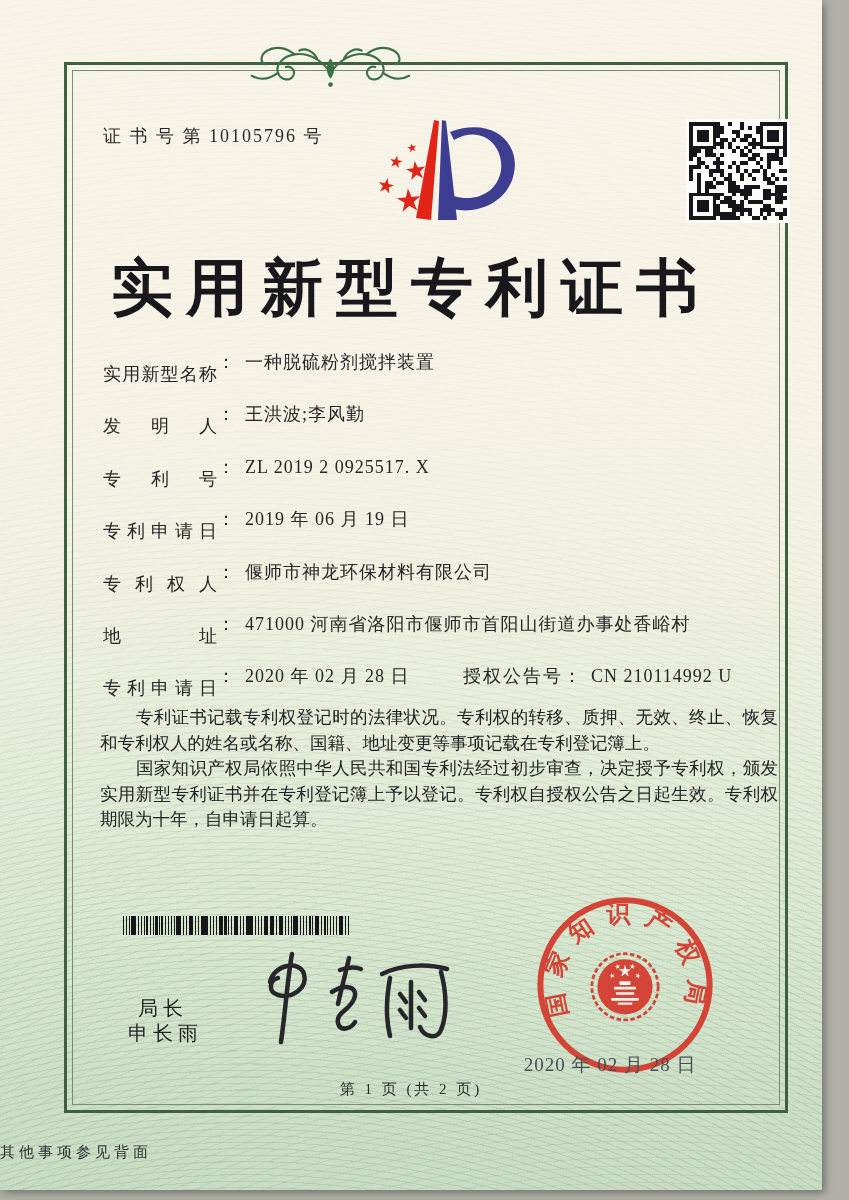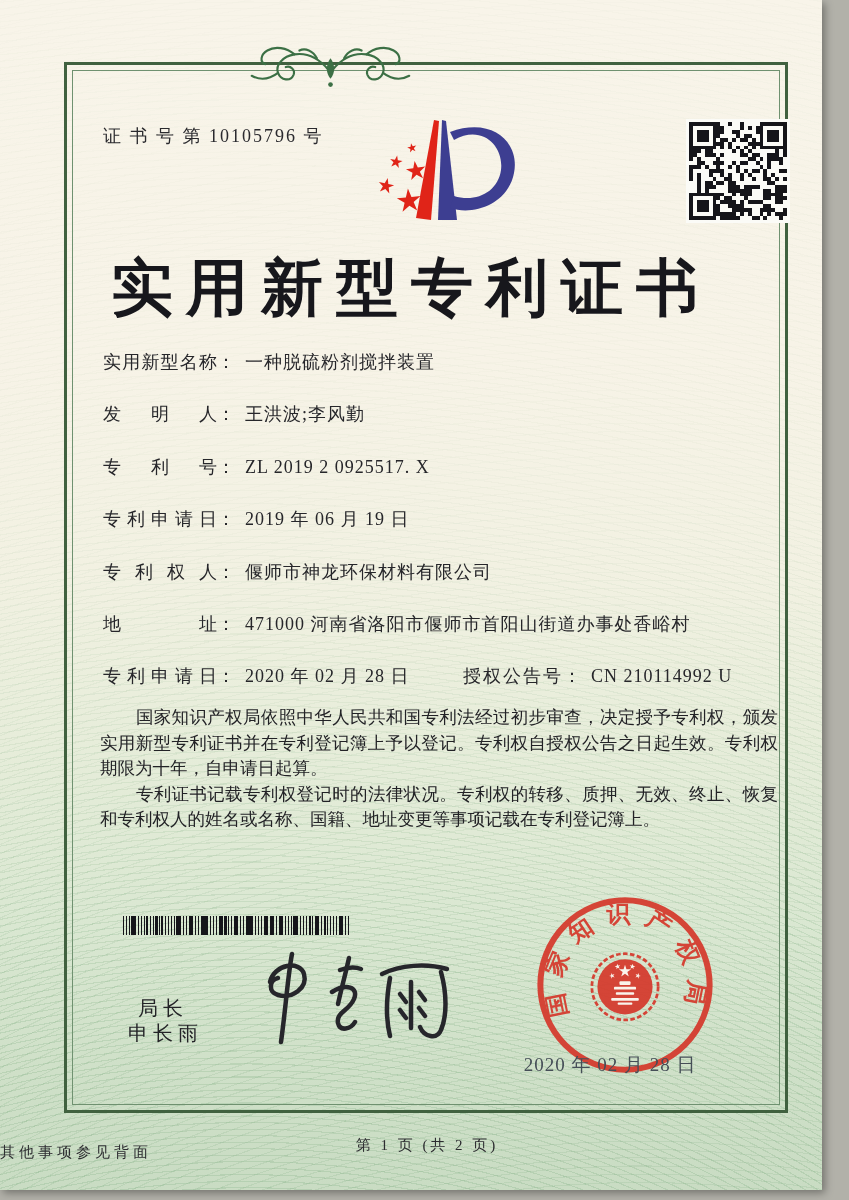--- a/index.html
+++ b/index.html
@@ -30,21 +30,21 @@
   .qr{position:absolute;left:686px;top:119px;width:104px;height:104px;background:#fbfbf7;padding:3px;box-sizing:border-box;}
   .qr svg{width:100%;height:100%;display:block;}
 
   .title{
     position:absolute;left:0;top:246px;width:822px;text-align:center;
     font-size:62px;font-weight:600;color:#17171c;letter-spacing:13px;
   }
 
   .fields{position:absolute;left:103px;top:350px;width:675px;color:#26262a;}
   .row{display:flex;align-items:flex-start;height:52.4px;font-size:18px;line-height:24px;}
-  .row .lbl{width:114px;text-align:justify;text-align-last:justify;flex:none;}
+  .row .lbl{width:114px;text-align:justify;text-align-last:justify;flex:none;margin-top:12px;}
   .row .colon{flex:none;margin-right:10px;}
   .row .val{letter-spacing:1px;}
   .row .val-fixed{width:218px;flex:none;letter-spacing:1px;}
   .row .lbl2{flex:none;letter-spacing:2px;}
 
   .paras{position:absolute;left:100px;top:705px;width:678px;font-size:17.5px;line-height:25.5px;text-align:justify;color:#222226;}
   .paras p{margin:0;text-indent:2.05em;}
 
   .barcode{
     position:absolute;left:123px;top:916px;width:226px;height:19px;
@@ -54,21 +54,21 @@
       repeating-linear-gradient(90deg,rgba(0,0,0,0) 0 9px,#15151a 9px 12px,rgba(0,0,0,0) 12px 23px);
   }
 
   .director-title{position:absolute;left:138px;top:995px;font-size:20px;color:#232327;letter-spacing:5px;}
   .director-name{position:absolute;left:128px;top:1020px;font-size:20px;color:#232327;letter-spacing:5px;}
   .signature{position:absolute;left:248px;top:946px;width:215px;height:102px;}
 
   .seal{position:absolute;left:533px;top:893px;width:184px;height:184px;opacity:.93;}
   .seal-date{position:absolute;left:495px;top:1052px;width:230px;text-align:center;font-size:19px;color:#454e57;letter-spacing:1px;}
 
-  .page-info{position:absolute;left:0;top:1136px;width:822px;text-align:center;font-size:15px;color:#2c2c30;letter-spacing:3px;padding-left:16px;}
+  .page-info{position:absolute;left:0;top:1080px;width:822px;text-align:center;font-size:15px;color:#2c2c30;letter-spacing:3px;}
   .back-note{position:absolute;left:0;top:1143px;width:822px;text-align:left;font-size:15px;color:#2d2d31;letter-spacing:4px;}
 </style>
 </head>
 <body>
 
 <svg width="0" height="0" style="position:absolute" aria-hidden="true">
   <defs>
     <path id="star5" d="M0,-10 L2.245,-3.09 L9.511,-3.09 L3.633,1.18 L5.878,8.09 L0,3.82 L-5.878,8.09 L-3.633,1.18 L-9.511,-3.09 L-2.245,-3.09 Z"></path>
   </defs>
 </svg>
@@ -157,22 +157,22 @@
       <span class="lbl">专利申请日</span>
         <span class="colon">：</span>
         <span class="val val-fixed">2020 年 02 月 28 日</span>
         <span class="lbl2">授权公告号</span>
         <span class="colon">：</span>
         <span class="val">CN 210114992 U</span>
     </div>
   </div>
 
   <div class="paras">
+    <p>专利证书记载专利权登记时的法律状况。专利权的转移、质押、无效、终止、恢复和专利权人的姓名或名称、国籍、地址变更等事项记载在专利登记簿上。</p>
     <p>国家知识产权局依照中华人民共和国专利法经过初步审查，决定授予专利权，颁发实用新型专利证书并在专利登记簿上予以登记。专利权自授权公告之日起生效。专利权期限为十年，自申请日起算。</p>
-    <p>专利证书记载专利权登记时的法律状况。专利权的转移、质押、无效、终止、恢复和专利权人的姓名或名称、国籍、地址变更等事项记载在专利登记簿上。</p>
   </div>
 
   <div class="barcode"></div>
 
   <div class="director-title">局长</div>
   <div class="director-name">申长雨</div>
 
   <svg class="signature" viewBox="0 0 215 102">
     <g fill="none" stroke="#26262b" stroke-width="4.5" stroke-linecap="round" stroke-linejoin="round">
       <path d="M44,8 C40,28 38,60 33,96"></path>

